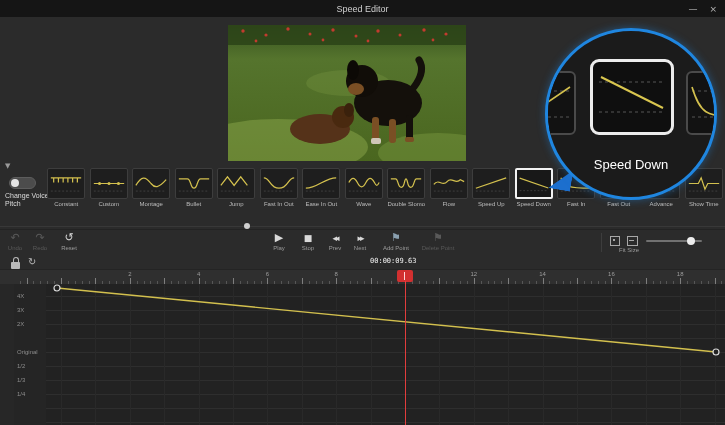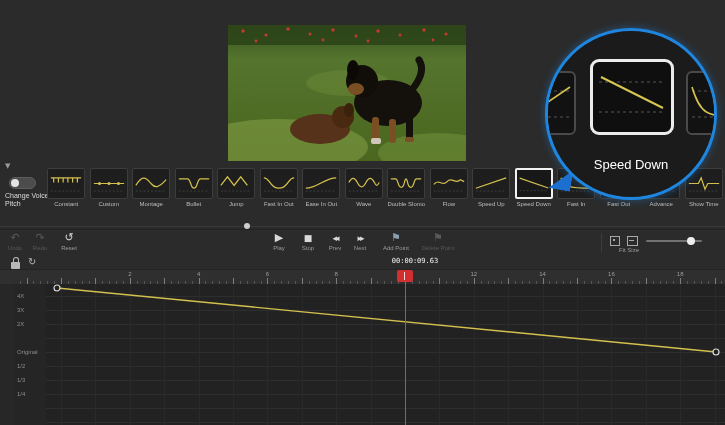--- a/index.html
+++ b/index.html
@@ -55,21 +55,21 @@
   .fit-track{position:absolute;left:646px;top:240px;width:56px;height:2px;background:#717171;border-radius:1px;}
   .fit-handle{position:absolute;left:687px;top:237px;width:8px;height:8px;border-radius:50%;background:#ededed;}
   .fit-label{position:absolute;left:603px;top:247px;width:52px;text-align:center;font-size:6px;color:#9c9c9c;}
 
   
   .lock-icon{position:absolute;left:11px;top:262px;width:9px;height:7px;background:#b8b8b8;border-radius:1px;}
   .lock-icon::before{content:"";position:absolute;left:1.5px;top:-5px;width:6px;height:6px;
             border:1.5px solid #b8b8b8;border-bottom:none;border-radius:3px 3px 0 0;box-sizing:border-box;}
   .rotate-icon{position:absolute;left:28px;top:256px;font-size:10px;color:#b8b8b8;
             font-family:"DejaVu Sans",sans-serif;}
-  .time-display{position:absolute;left:380px;top:257px;width:70px;text-align:center;font-size:7px;
+  .time-display{position:absolute;left:370px;top:257px;width:70px;font-size:7px;
             color:#f2f2f2;font-family:"DejaVu Sans Mono",monospace;z-index:8;}
 
   
   .ruler{position:absolute;left:0;top:269px;width:725px;height:15px;background:#2f2f2f;
          border-top:1px solid #242424;box-sizing:border-box;}
   .tick{position:absolute;bottom:0;width:1px;height:3px;background:#565656;}
   .tick.major{height:6px;background:#7e7e7e;}
   .rnum{position:absolute;top:1px;font-size:6px;color:#9c9c9c;transform:translateX(-50%);}
   .ph-badge{position:absolute;left:397px;top:270px;width:16px;height:12px;background:#d23030;
             border-radius:2px;z-index:9;}
@@ -96,20 +96,27 @@
   .zoom-thumb.side-r{left:138px;top:40px;width:58px;height:64px;}
   .zoom-thumb.center{left:42px;top:28px;width:84px;height:76px;border:3px solid #ececec;border-radius:9px;
             background:#0f0f0f;}
   .zoom-label{position:absolute;left:0;right:0;top:126px;text-align:center;color:#fff;font-size:13px;}
 </style>
 </head>
 <body>
 
 <div class="stage">
 
+  <div class="titlebar">
+    <span>Speed Editor</span>
+    <span class="win-btns">
+      <span>—</span>
+      <span>×</span>
+    </span>
+  </div>
 
   <div class="preview">
     <svg width="238" height="136" viewBox="0 0 238 136">
       <defs>
         <linearGradient id="grass" x1="0" y1="0" x2="0" y2="1">
           <stop offset="0" stop-color="#36521f"></stop>
           <stop offset="0.25" stop-color="#55742d"></stop>
           <stop offset="1" stop-color="#4a661f"></stop>
         </linearGradient>
       </defs>

